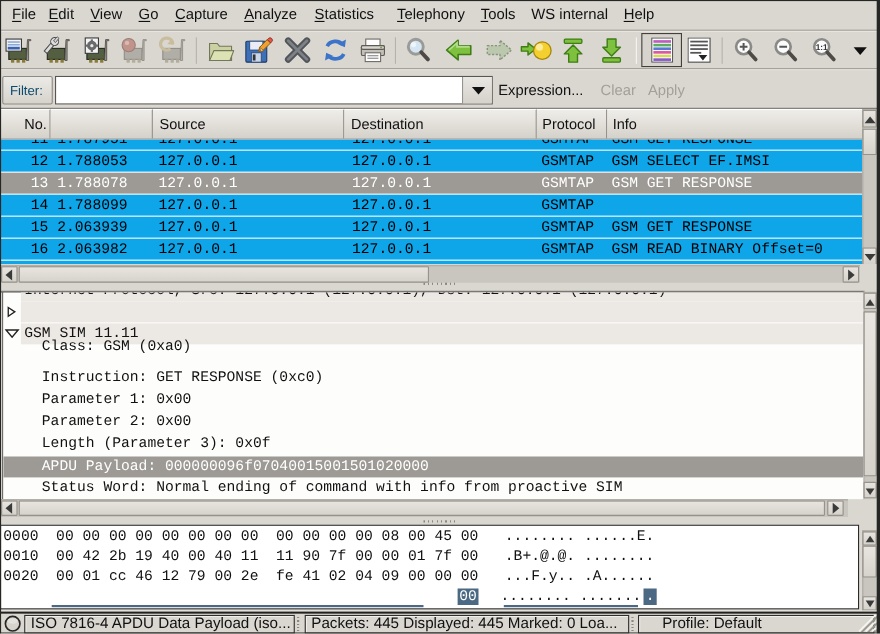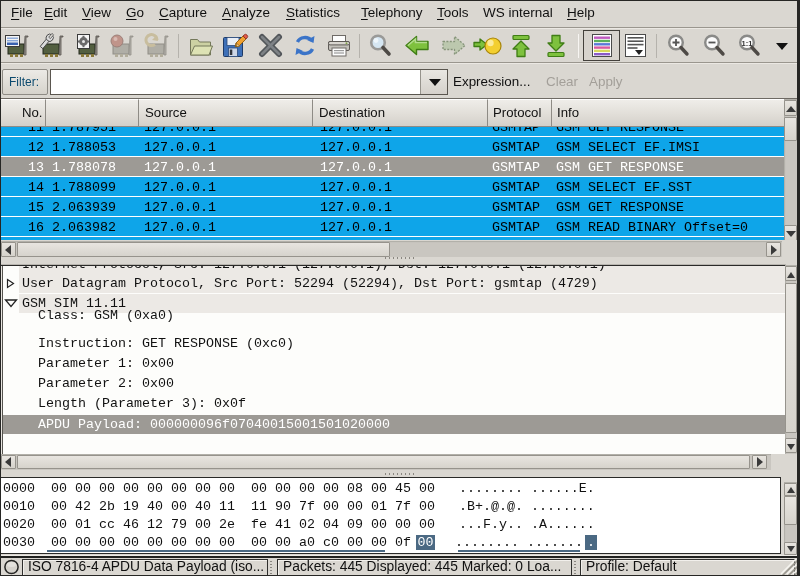--- a/index.html
+++ b/index.html
@@ -249,21 +249,21 @@
   <div class="prow" style="top:-10px;">
     <span style="left:28px">11 1.787951</span><span style="left:144px">127.0.0.1</span><span style="left:320px">127.0.0.1</span><span style="left:492px">GSMTAP</span><span style="left:556px">GSM GET RESPONSE</span>
   </div>
   <div class="prow" style="top:10px;">
     <span style="left:28px">12 1.788053</span><span style="left:144px">127.0.0.1</span><span style="left:320px">127.0.0.1</span><span style="left:492px">GSMTAP</span><span style="left:556px">GSM SELECT EF.IMSI</span>
   </div>
   <div class="prow" style="top:30px;background:#9d9a95;color:#fff;">
     <span style="left:28px">13 1.788078</span><span style="left:144px">127.0.0.1</span><span style="left:320px">127.0.0.1</span><span style="left:492px">GSMTAP</span><span style="left:556px">GSM GET RESPONSE</span>
   </div>
   <div class="prow" style="top:50px;">
-    <span style="left:28px">14 1.788099</span><span style="left:144px">127.0.0.1</span><span style="left:320px">127.0.0.1</span><span style="left:492px">GSMTAP</span><span style="left:556px">GSM SELECT EF.SST</span>
+    <span style="left:28px">14 1.788099</span><span style="left:144px">127.0.0.1</span><span style="left:320px">127.0.0.1</span><span style="left:492px">GSMTAP</span>
   </div>
   <div class="prow" style="top:70px;">
     <span style="left:28px">15 2.063939</span><span style="left:144px">127.0.0.1</span><span style="left:320px">127.0.0.1</span><span style="left:492px">GSMTAP</span><span style="left:556px">GSM GET RESPONSE</span>
   </div>
   <div class="prow" style="top:90px;">
     <span style="left:28px">16 2.063982</span><span style="left:144px">127.0.0.1</span><span style="left:320px">127.0.0.1</span><span style="left:492px">GSMTAP</span><span style="left:556px">GSM READ BINARY Offset=0</span>
   </div>
   <div class="prow" style="top:110px;"></div>
 </div>
 
@@ -286,28 +286,29 @@
 <div class="abs" style="left:385px;top:257px;width:30px;height:2px;background:repeating-linear-gradient(90deg,#8a8781 0 1px,transparent 1px 4px);"></div>
 
 <div class="abs" style="left:0;top:264px;width:786px;height:1px;background:#b8b5af;"></div>
 <div class="abs" style="left:0;top:265px;width:786px;height:1px;background:#2a2a28;"></div>
 <div class="abs" style="left:0;top:266px;width:1px;height:188px;background:#2a2a28;"></div>
 <div class="abs" style="left:1px;top:266px;width:1px;height:188px;background:#e8e5e0;"></div>
 <div class="abs" style="left:2px;top:266px;width:1px;height:188px;background:#55534e;"></div>
 <div class="abs" style="left:784px;top:266px;width:1px;height:188px;background:#55534e;"></div>
 <div id="dpane" class="abs mono" style="left:3px;top:266px;width:782px;height:188px;overflow:hidden;background:#fdfdfb;color:#111;">
   <div class="drow" style="top:-11px;"><div style="position:absolute;left:16px;width:766px;height:19px;background:#ece9e5;"></div><span style="position:absolute;left:19px;">Internet Protocol, Src: 127.0.0.1 (127.0.0.1), Dst: 127.0.0.1 (127.0.0.1)</span></div>
-  <div class="drow" style="top:8px;"><div style="position:absolute;left:16px;width:766px;height:19px;background:#ece9e5;"></div><span style="position:absolute;left:19px;">User Datagram Protocol, Src Port: 52294 (52294), Dst Port: gsmtap (4729)</span></div>
+  <div class="drow" style="top:8px;"><div style="position:absolute;left:16px;width:766px;height:19px;background:#ece9e5;"></div></div>
   <div class="drow" style="top:28px;"><div style="position:absolute;left:16px;width:766px;height:19px;background:#ece9e5;"></div><span style="position:absolute;left:19px;">GSM SIM 11.11</span></div>
   <div class="drow" style="top:40px;text-align:center;"><span style="position:absolute;left:35px;">Class: GSM (0xa0)</span></div>
   <div class="drow" style="top:68px;"><span style="position:absolute;left:35px;">Instruction: GET RESPONSE (0xc0)</span></div>
   <div class="drow" style="top:88px;"><span style="position:absolute;left:35px;">Parameter 1: 0x00</span></div>
   <div class="drow" style="top:108px;"><span style="position:absolute;left:35px;">Parameter 2: 0x00</span></div>
   <div class="drow" style="top:128px;"><span style="position:absolute;left:35px;">Length (Parameter 3): 0x0f</span></div>
   <div class="drow" style="top:148px;"><div style="position:absolute;left:0;top:1px;width:782px;height:19px;background:#9d9a95;"></div><span style="position:absolute;left:35px;color:#fff;top:1px;">APDU Payload: 000000096f07040015001501020000</span></div>
+  <div class="drow" style="top:168px;"><span style="position:absolute;left:35px;">Status Word: Normal ending of command with info from proactive SIM</span></div>
   <svg style="position:absolute;left:2px;top:12px;" width="12" height="11">
       <path d="M2.5,1.5 L8.5,5.5 L2.5,9.5 Z" fill="#fdfdfb" stroke="#222" stroke-width="1.2"></path>
     </svg>
   <svg style="position:absolute;left:1px;top:32px;" width="14" height="10">
       <path d="M1.5,2 L12.5,2 L7,8.5 Z" fill="#fdfdfb" stroke="#222" stroke-width="1.3"></path>
     </svg>
 </div>
 
 <div class="sb-trough" style="left:785px;top:265px;width:12px;height:189px;"></div>
 <div class="sb-btn" style="left:785px;top:266px;width:12px;height:15px;"></div>
@@ -324,21 +325,20 @@
 <div class="arr" style="left:757px;top:457px;border-top:5px solid transparent;border-bottom:5px solid transparent;border-left:6px solid #3a3a3a;"></div>
 <div class="abs" style="left:771px;top:454px;width:29px;height:16px;background:#dad7d1;"></div>
 
 <div class="abs" style="left:385px;top:473px;width:30px;height:2px;background:repeating-linear-gradient(90deg,#8a8781 0 1px,transparent 1px 4px);"></div>
 
 <div class="abs" style="left:0;top:477px;width:781px;height:77px;box-sizing:border-box;border:1px solid #2a2a28;background:#fff;"></div>
 <div id="hex" class="abs mono" style="left:1px;top:478px;width:779px;height:75px;overflow:hidden;color:#111;">
   <div style="position:absolute;left:2px;top:2px;line-height:18px;">0000  00 00 00 00 00 00 00 00  00 00 00 00 08 00 45 00   ........ ......E.</div>
   <div style="position:absolute;left:2px;top:20px;line-height:18px;">0010  00 42 2b 19 40 00 40 11  11 90 7f 00 00 01 7f 00   .B+.@.@. ........</div>
   <div style="position:absolute;left:2px;top:38px;line-height:18px;">0020  00 01 cc 46 12 79 00 2e  fe 41 02 04 09 00 00 00   ...F.y.. .A......</div>
-  <div style="position:absolute;left:2px;top:56px;line-height:18px;">0030  00 00 00 00 00 00 00 00  00 00 a0 c0 00 00 0f</div>
   <div style="position:absolute;left:415px;top:57px;width:19px;height:15px;background:#4b6983;color:#fff;line-height:15px;text-align:center;">00</div>
   <div style="position:absolute;left:454px;top:56px;line-height:18px;">........ .......</div>
   <div style="position:absolute;left:584px;top:57px;width:12px;height:15px;background:#4b6983;color:#fff;line-height:15px;text-align:center;">.</div>
   <div style="position:absolute;left:46px;top:72px;width:338px;height:2px;background:#4b6983;"></div>
   <div style="position:absolute;left:457px;top:72px;width:122px;height:2px;background:#4b6983;"></div>
 </div>
 
 <div class="sb-trough" style="left:784px;top:482px;width:13px;height:73px;"></div>
 <div class="sb-btn" style="left:784px;top:483px;width:13px;height:13px;"></div>
 <div class="arr" style="left:787px;top:487px;border-left:4px solid transparent;border-right:4px solid transparent;border-bottom:6px solid #3a3a3a;"></div>
@@ -350,21 +350,21 @@
 <div class="abs" style="left:0;top:556px;width:800px;height:2px;background:#21211f;"></div>
 <div class="abs" style="left:0;top:558px;width:800px;height:18px;background:#dad7d1;">
   <svg style="position:absolute;left:3px;top:1px;" width="17" height="17">
       <circle cx="8.5" cy="8" r="6.6" fill="#d6d3cd" stroke="#262624" stroke-width="1.5"></circle>
       <ellipse cx="8.5" cy="5.5" rx="4.5" ry="2.5" fill="#e4e2dd"></ellipse>
     </svg>
   <div class="stbox" style="left:22px;top:1px;width:246px;padding-left:5px;">ISO 7816-4 APDU Data Payload (iso...</div>
   <div class="abs" style="left:270px;top:3px;width:2px;height:13px;background:repeating-linear-gradient(#8a8781 0 1px,transparent 1px 3px);"></div>
   <div class="stbox" style="left:277px;top:1px;width:295px;padding-left:5px;">Packets: 445 Displayed: 445 Marked: 0 Loa...</div>
   <div class="abs" style="left:574px;top:3px;width:2px;height:13px;background:repeating-linear-gradient(#8a8781 0 1px,transparent 1px 3px);"></div>
-  <div class="stbox" style="left:580px;top:1px;width:215px;padding-left:5px;">Profile: Default</div>
+  <div class="stbox" style="left:580px;top:1px;width:215px;padding-left:21px;">Profile: Default</div>
 </div>
 
 <svg class="abs" style="left:780px;top:558px;" width="18" height="17">
     <g stroke-width="1.6">
       <path d="M16,1 L1,16" stroke="#f6f4f0"></path>
       <path d="M17.5,2.5 L2.5,17.5" stroke="#9a978f"></path>
       <path d="M16,7 L7,16" stroke="#f6f4f0"></path>
       <path d="M17.5,8.5 L8.5,17.5" stroke="#9a978f"></path>
       <path d="M16,13 L13,16" stroke="#f6f4f0"></path>
       <path d="M17.5,14.5 L14.5,17.5" stroke="#9a978f"></path>

